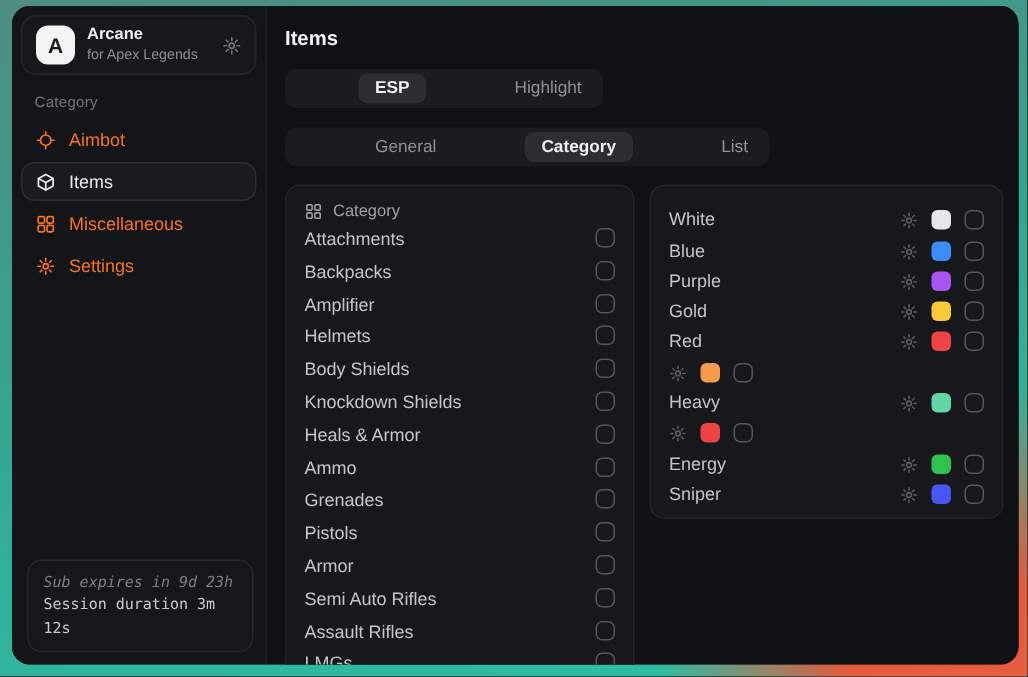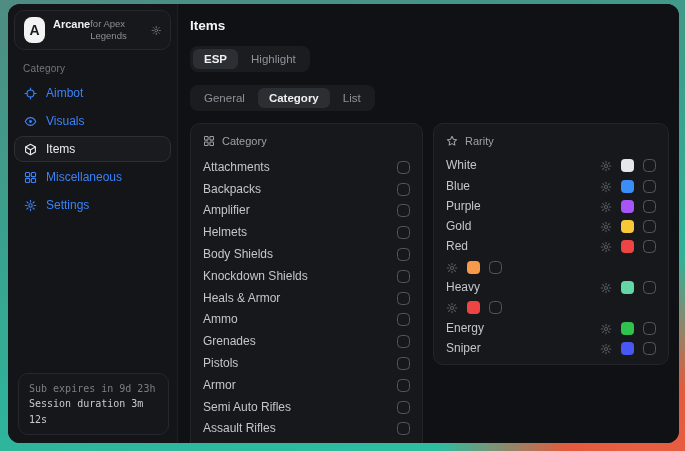--- a/index.html
+++ b/index.html
@@ -20,55 +20,55 @@
   
   .sidebar { width:170px; flex-shrink:0; position:relative; background:#141519; border-right:1px solid #1e2024; }
   .brand-card {
     margin:6px 6px 0 6px; height:40px; background:#17181c; border:1px solid #26282d;
     border-radius:10px; display:flex; align-items:center; gap:8px; padding:0 9px;
   }
   .logo {
     width:26px; height:26px; border-radius:8px; background:#f3f3f3; color:#1a1b1e;
     display:flex; align-items:center; justify-content:center; font-weight:bold; font-size:14px;
   }
-  .brand-text { display:flex; line-height:1.25; }
+  .brand-text { display:flex; flex-direction:column; line-height:1.25; }
   .brand-name { color:#edeff1; font-size:11px; font-weight:bold; }
   .brand-sub  { color:#8b8f95; font-size:9.5px; }
   .gear-btn { margin-left:auto; color:#71757b; display:flex; }
   .section-label { color:#73777d; font-size:10px; margin:13px 0 6px 15px; letter-spacing:.2px; }
   .nav { display:flex; flex-direction:column; gap:2px; }
   .nav-item {
     height:26px; display:flex; align-items:center; gap:9px; padding:0 9px; margin:0 6px;
-    border-radius:9px; color:#3b82f6; font-size:12px; border:1px solid transparent; cursor:default;
+    border-radius:9px; color:#f97316; font-size:12px; border:1px solid transparent; cursor:default;
   }
   .nav-item.selected { background:#191b1f; border-color:#2c2f34; color:#e9ebed; }
   .nav-item .nicon { width:13px; height:13px; display:flex; }
   .footer-card {
     position:absolute; left:10px; right:8px; bottom:8px; background:#16171b;
     border:1px solid #26282d; border-radius:10px; padding:7px 10px; line-height:1.55;
   }
-  .foot1 { color:#7b7f85; font-family:"DejaVu Sans Mono", monospace; font-size:10px; }
+  .foot1 { color:#7b7f85; font-family:"DejaVu Sans Mono", monospace; font-size:10px;font-style:italic; }
   .foot2 { color:#c8cbcf; font-family:"DejaVu Sans Mono", monospace; font-size:10px; }
 
   
   .main { flex:1; background:#101114; padding:14px 11px 0 12px; position:relative; }
   .page-title { margin:0; color:#f1f3f5; font-size:13.5px; font-weight:bold; }
   .seg-row { margin-top:13px; }
   .seg { display:inline-flex; background:#1a1c20; border-radius:8px; padding:3px; gap:2px; }
-  .seg-item { padding:4px 11px; font-size:11.5px; color:#8e9298; border-radius:6px; cursor:default; white-space:nowrap; }
+  .seg-item { padding:4px 11px; font-size:11.5px; color:#8e9298; border-radius:6px; cursor:default; white-space:nowrap;margin-left:46px; }
   .seg-item.selected { background:#2b2e33; color:#eef0f2; font-weight:bold; }
 
   .panels { display:flex; gap:10px; margin-top:12px; align-items:flex-start; }
   .panel { background:#17181c; border:1px solid #232529; border-radius:10px; padding:9px 12px; }
   .cat-panel { width:233px; }
   .rar-panel { width:236px; }
   .panel-header { display:flex; align-items:center; gap:7px; color:#9da1a7; font-size:11px; margin:2px 0 5px 0; }
   .panel-header .picon { width:12px; height:12px; display:flex; color:#9da1a7; }
 
-  .cat-row { height:21.8px; display:flex; align-items:flex-end; justify-content:space-between; }
+  .cat-row { height:21.8px; display:flex; align-items:flex-start; justify-content:space-between; }
   .rar-row { height:20.3px; display:flex; align-items:flex-end; }
   .row-label { color:#c3c6ca; font-size:12px; }
   .rar-row .row-label { flex:1; }
   .checkbox {
     width:13px; height:13px; border:1.5px solid #53575d; border-radius:4.5px; flex-shrink:0;
   }
   .row-gear { width:12px; height:12px; color:#5a5e64; margin-right:9px; display:flex; }
   .swatch { width:13px; height:13px; border-radius:4px; margin-right:9px; flex-shrink:0; }
   svg { display:block; width:100%; height:100%; }
 </style>
@@ -97,29 +97,20 @@
       <nav class="nav" id="nav">
           <div class="nav-item">
             <span class="nicon">
               <svg viewBox="0 0 16 16">
                 <circle cx="8" cy="8" r="4.3" fill="none" stroke="currentColor" stroke-width="1.4" stroke-linecap="round" stroke-linejoin="round"></circle>
                 <path d="M8 1.2v2.3M8 12.5v2.3M1.2 8h2.3M12.5 8h2.3" fill="none" stroke="currentColor" stroke-width="1.4" stroke-linecap="round" stroke-linejoin="round"></path>
               </svg>
             </span>
             <span>Aimbot</span>
           </div>
-          <div class="nav-item">
-            <span class="nicon">
-              <svg viewBox="0 0 16 16">
-                <path d="M1.6 8C3.1 4.9 5.4 3.3 8 3.3S12.9 4.9 14.4 8C12.9 11.1 10.6 12.7 8 12.7S3.1 11.1 1.6 8Z" fill="none" stroke="currentColor" stroke-width="1.4" stroke-linecap="round" stroke-linejoin="round"></path>
-                <circle cx="8" cy="8" r="1.7" fill="currentColor"></circle>
-              </svg>
-            </span>
-            <span>Visuals</span>
-          </div>
           <div class="nav-item selected">
             <span class="nicon">
               <svg viewBox="0 0 16 16">
                 <path d="M8 1.6 14 5v6L8 14.4 2 11V5Z" fill="none" stroke="currentColor" stroke-width="1.4" stroke-linecap="round" stroke-linejoin="round"></path>
                 <path d="M2 5l6 3.3L14 5M8 8.3v6" fill="none" stroke="currentColor" stroke-width="1.4" stroke-linecap="round" stroke-linejoin="round"></path>
               </svg>
             </span>
             <span>Items</span>
           </div>
           <div class="nav-item">
@@ -235,28 +226,20 @@
                 <span class="checkbox"></span>
               </div>
               <div class="cat-row">
                 <span class="row-label">LMGs</span>
                 <span class="checkbox"></span>
               </div>
             </div>
         </section>
 
         <section class="panel rar-panel">
-          <div class="panel-header">
-            <span class="picon">
-                <svg viewBox="0 0 16 16">
-                  <path d="M8 1.8l1.9 3.9 4.3.6-3.1 3 .7 4.2L8 11.5l-3.8 2 .7-4.2-3.1-3 4.3-.6Z" fill="none" stroke="currentColor" stroke-width="1.4" stroke-linecap="round" stroke-linejoin="round"></path>
-                </svg>
-              </span>
-            <span>Rarity</span>
-          </div>
           <div id="rar-rows">
               <div class="rar-row">
                 <span class="row-label">White</span>
                 <span class="row-gear">
                   <svg viewBox="0 0 16 16">
                     <circle cx="8" cy="8" r="2.1" fill="none" stroke="currentColor" stroke-width="1.4" stroke-linecap="round" stroke-linejoin="round"></circle>
                     <path d="M8 1.6v2M8 12.4v2M1.6 8h2M12.4 8h2M3.5 3.5l1.4 1.4M11.1 11.1l1.4 1.4M12.5 3.5l-1.4 1.4M4.9 11.1l-1.4 1.4" fill="none" stroke="currentColor" stroke-width="1.4" stroke-linecap="round" stroke-linejoin="round"></path>
                   </svg>
                 </span>
                 <span class="swatch" style="background: rgb(230, 231, 232);"></span>

